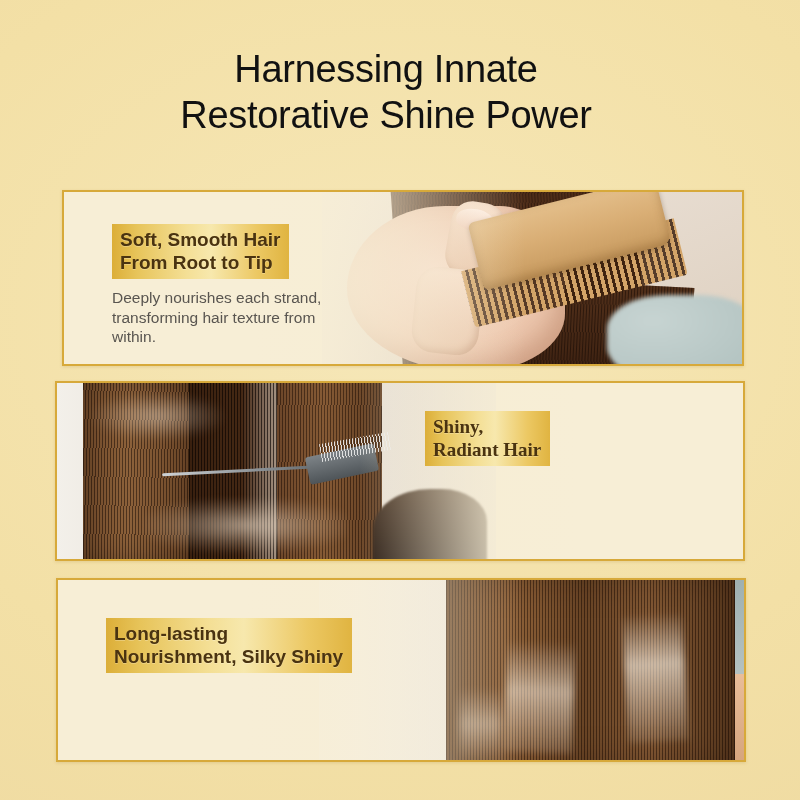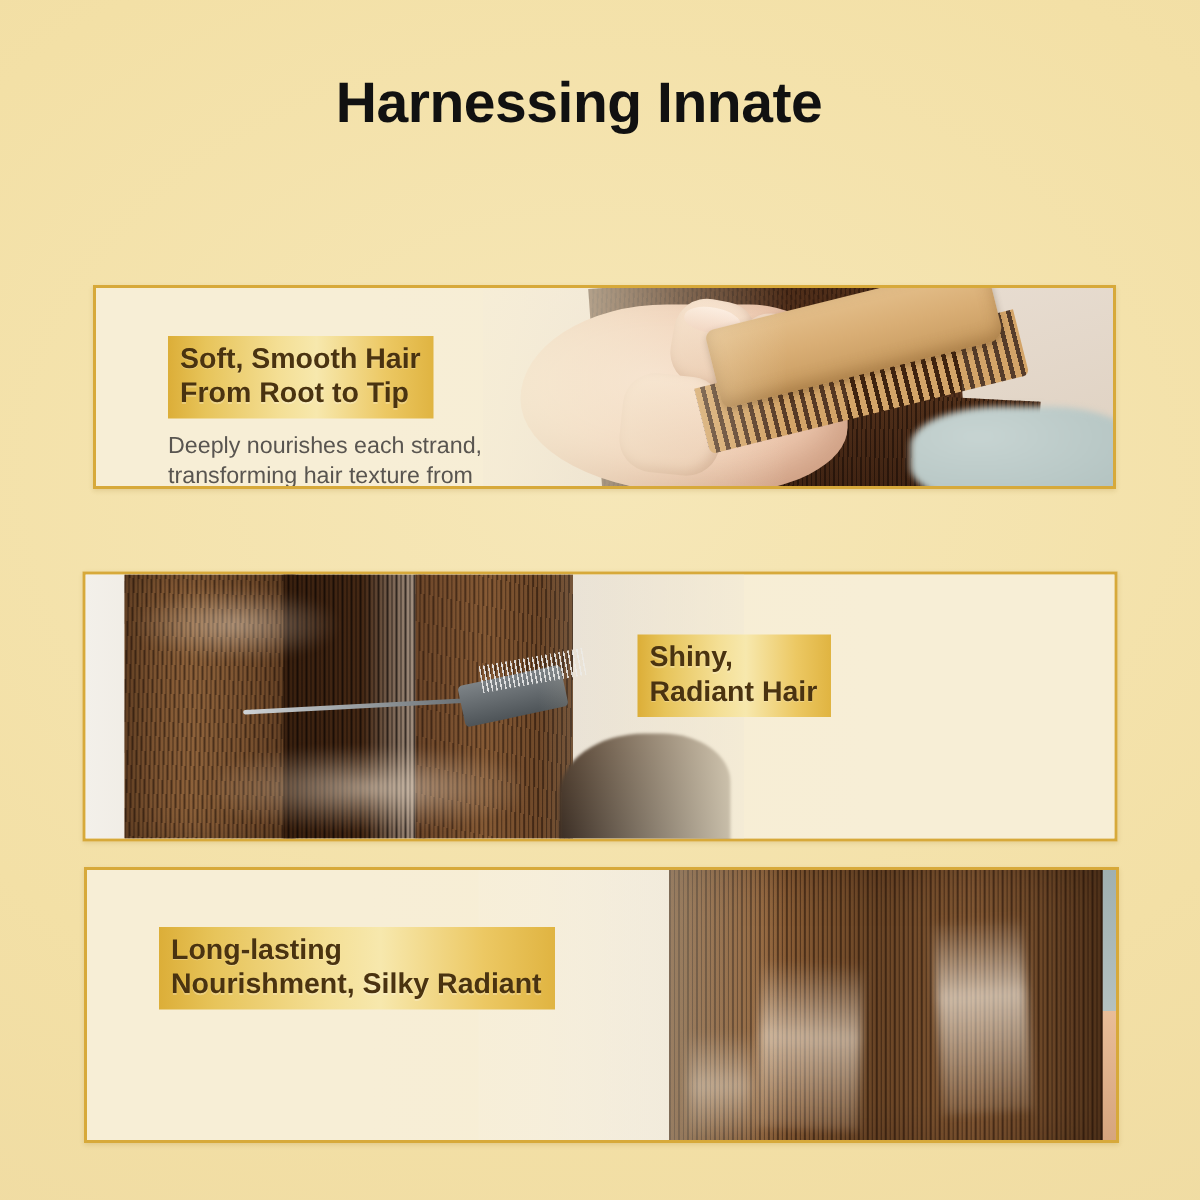--- a/index.html
+++ b/index.html
@@ -23,37 +23,37 @@
   }
 
   
   .title-block {
     position: absolute;
     top: 46px;
     left: 0;
     width: 772px;
     text-align: center;
     color: #111111;
-    font-weight: bold;
+    font-weight: normal;
     font-size: 38px;
     line-height: 46px;
     letter-spacing: -0.3px;
   }
   .title-line { display: block; white-space: nowrap; }
 
   
   .card {
     position: absolute;
     border: 2px solid #d7a93a;
     box-sizing: border-box;
     overflow: hidden;
     background: #f7ecd0;
     box-shadow: 0 1px 3px rgba(150,110,30,0.18);
   }
-  .card-1 { left: 62px;  top: 190px; width: 682px; height: 136px; }
+  .card-1 { left: 62px;  top: 190px; width: 682px; height: 176px; }
   .card-2 { left: 55px;  top: 381px; width: 690px; height: 180px; }
   .card-3 { left: 56px;  top: 578px; width: 690px; height: 184px; }
 
   
   .photo {
     position: absolute;
     top: 0; bottom: 0;
     overflow: hidden;
   }
   .photo-right { right: 0; width: 62%; }
@@ -261,20 +261,21 @@
     filter: blur(4px);
   }
 </style>
 </head>
 <body>
 
 <div class="page">
 
   <div class="title-block">
     <span class="title-line">Harnessing Innate</span>
+    <span class="title-line">Restorative Shine Power</span>
   </div>
 
   <div class="card card-1">
     <div class="photo photo-right ph1">
       <div class="hair-mass"></div>
       <div class="hair-lower"></div>
       <div class="cloth"></div>
       <div class="hand"></div>
       <div class="finger f1"></div>
       <div class="finger f2"></div>
@@ -300,35 +301,35 @@
       <div class="strandset s2"></div>
       <div class="strandset s3"></div>
       <div class="shine2"></div>
       <div class="shine"></div>
       <div class="shoulder"></div>
       <div class="tailcomb-handle"></div>
       <div class="tailcomb-head"></div>
       <div class="tailcomb-teeth"></div>
     </div>
     <div class="fade fade-to-right"></div>
-    <div class="textblock tb-right" style="top:40px;">
+    <div class="textblock tb-right" style="top:28px;font-family:Liberation Serif, serif;">
       <div class="heading">Shiny,
 Radiant Hair</div>
     </div>
   </div>
 
   <div class="card card-3">
     <div class="photo photo-right ph3">
       <div class="graypatch"></div>
       <div class="skin"></div>
       <div class="hairpanel"></div>
       <div class="gloss-c"></div>
       <div class="gloss-a"></div>
       <div class="gloss-b"></div>
     </div>
     <div class="fade fade-to-left"></div>
     <div class="textblock tb-left" style="top:38px;">
       <div class="heading">Long-lasting
-Nourishment, Silky Radiant</div>
+Nourishment, Silky Shiny</div>
     </div>
   </div>
 
 </div>
 
 </body></html>

